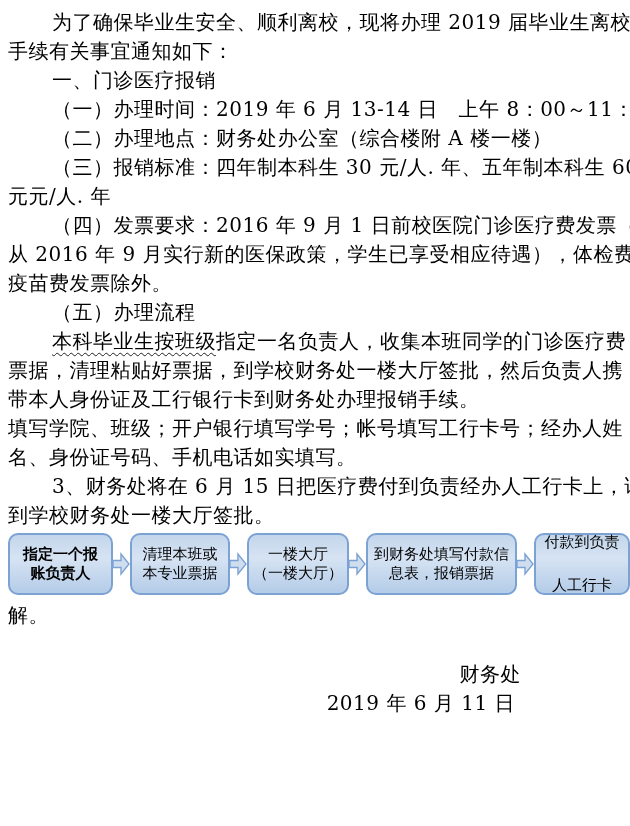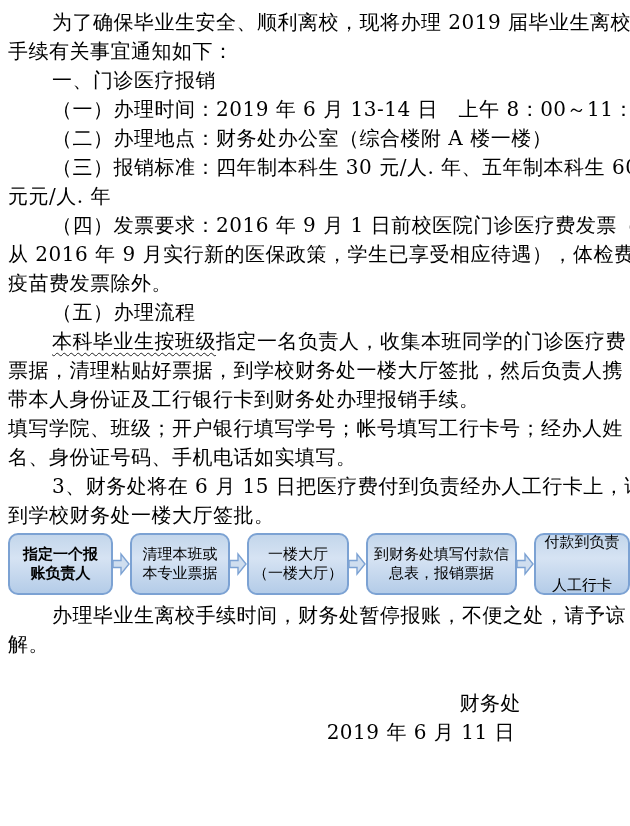--- a/index.html
+++ b/index.html
@@ -137,21 +137,20 @@
       <svg viewBox="0 0 17 26" class="fc-arrow">
         <polygon points="0,9.5 8,9.5 8,3 16,13 8,23 8,16.5 0,16.5" fill="#cfdeef" stroke="#7ca2d3" stroke-width="1.4"></polygon>
       </svg>
       <div class="fc-box" style="width: 96px; gap: 24px;">
         <div>付款到负责</div>
         <div>人工行卡</div>
       </div>
     </div>
 
   <div id="lines-bottom">
-      <div class="line ind">办理毕业生离校手续时间，财务处暂停报账，不便之处，请予谅</div>
       <div class="line">解。</div>
     </div>
 
   <div class="sig">
     <div class="sig-org">财务处</div>
     <div class="sig-date">2019 年 6 月 11 日</div>
   </div>
 </div>
 
 </body></html>

